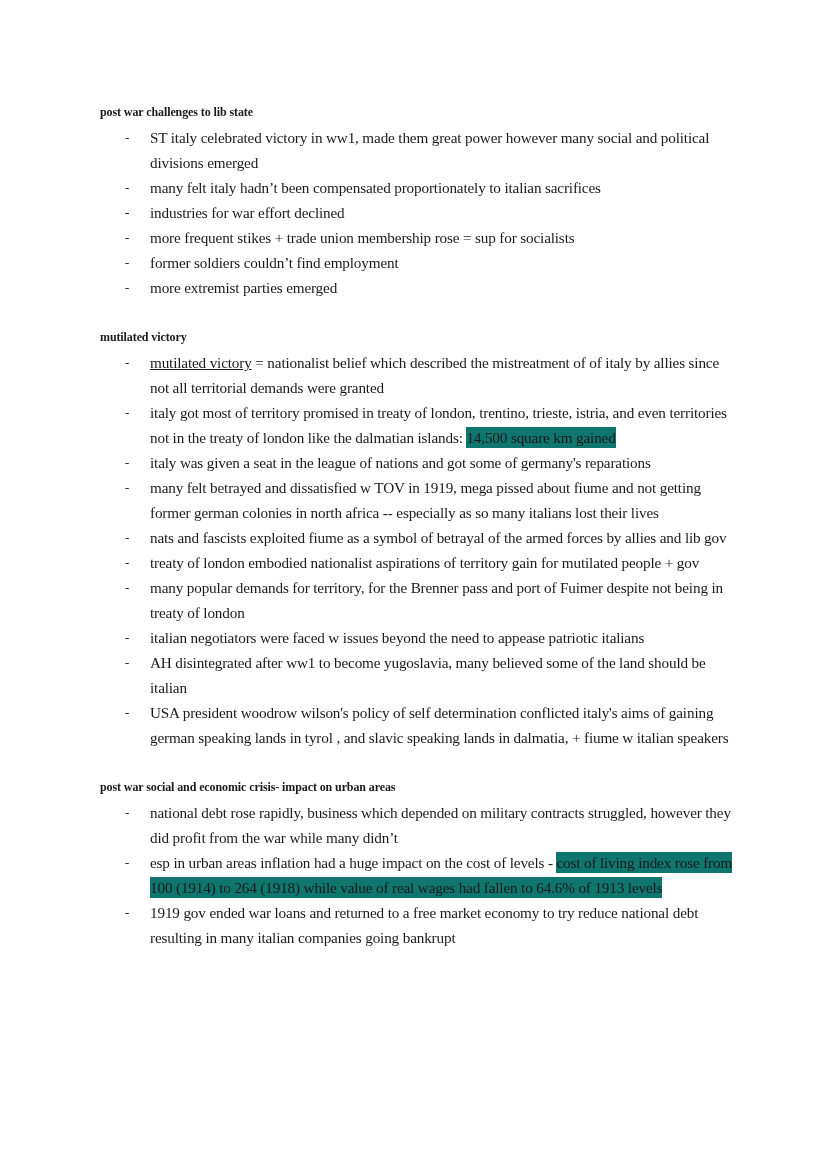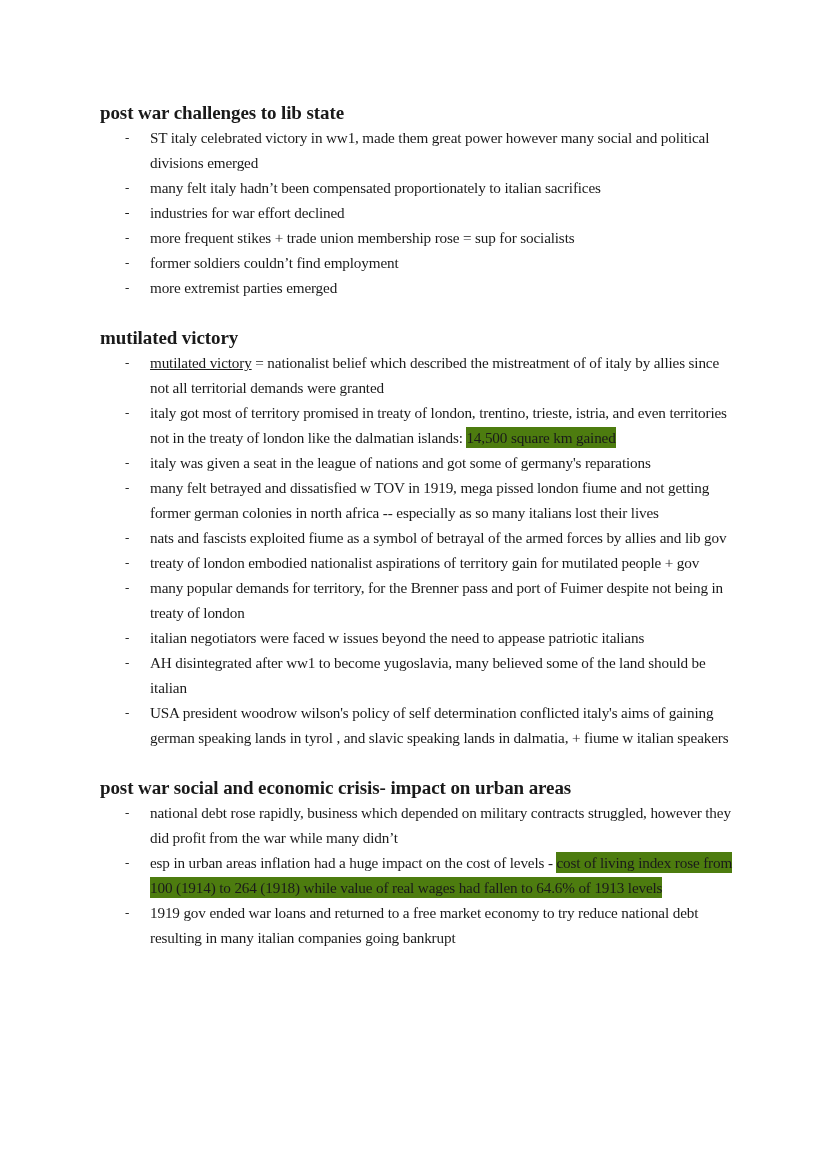--- a/index.html
+++ b/index.html
@@ -1,24 +1,24 @@
 <!DOCTYPE html>
 <html><head>
 <meta charset="utf-8">
 <style>
   html, body { margin: 0; padding: 0; background: #ffffff; }
   body { width: 828px; height: 1171px; position: relative; overflow: hidden;
          font-family: "Liberation Serif", "DejaVu Serif", serif; color: #1a1a1a; }
   .page { position: absolute; left: 100px; top: 100px; width: 640px; }
   .section { margin-bottom: 25px; }
-  .heading { font-weight: bold; font-size: 19px; line-height: 25px; height: 25px; letter-spacing: -0.1px; }
+  .heading { font-weight: bold; font-size: 12px; line-height: 25px; height: 25px; letter-spacing: -0.1px; }
   ul.bullets { list-style: none; margin: 0; padding: 0; }
   ul.bullets li { position: relative; padding-left: 50px; font-size: 15.2px; line-height: 25px; letter-spacing: -0.15px; }
   ul.bullets li .dash { position: absolute; left: 25px; top: 0; font-size: 13px; }
-  .hl { background: #4d7c0f; padding: 2px 0; }
+  .hl { background: #0f766e; padding: 2px 0; }
   .ul { text-decoration: underline; }
 </style>
 </head>
 <body>
 
 <div class="page">
 
   <div class="section">
     <div class="heading">post war challenges to lib state</div>
     <ul class="bullets">
@@ -31,21 +31,21 @@
       <li><span class="dash">-</span><span>more extremist parties emerged</span></li>
     </ul>
   </div>
 
   <div class="section">
     <div class="heading">mutilated victory</div>
     <ul class="bullets">
       <li><span class="dash">-</span><span class="ul">mutilated victory</span><span> = nationalist belief which described the mistreatment of of italy by allies since not all territorial demands were granted</span></li>
       <li><span class="dash">-</span><span>italy got most of territory promised in treaty of london, trentino, trieste, istria, and even territories not in the treaty of london like the dalmatian islands: </span><span class="hl">14,500 square km gained</span></li>
       <li><span class="dash">-</span><span>italy was given a seat in the league of nations and got some of germany's reparations</span></li>
-      <li><span class="dash">-</span><span>many felt betrayed and dissatisfied w TOV in 1919, mega pissed london fiume and not getting former german colonies in north africa -- especially as so many italians lost their lives</span></li>
+      <li><span class="dash">-</span><span>many felt betrayed and dissatisfied w TOV in 1919, mega pissed about fiume and not getting former german colonies in north africa -- especially as so many italians lost their lives</span></li>
       <li><span class="dash">-</span><span>nats  and fascists exploited fiume as a symbol of betrayal of the armed forces by allies and lib gov</span></li>
       <li><span class="dash">-</span><span>treaty of london embodied nationalist aspirations of territory gain for mutilated people + gov</span></li>
       <li><span class="dash">-</span><span>many popular demands for territory, for the Brenner pass and port of Fuimer despite not being in treaty of london</span></li>
       <li><span class="dash">-</span><span>italian negotiators were faced w issues beyond the need to appease patriotic italians</span></li>
       <li><span class="dash">-</span><span>AH disintegrated after ww1 to become yugoslavia, many believed some of the land should be italian</span></li>
       <li><span class="dash">-</span><span>USA president woodrow wilson's policy of self determination conflicted italy's aims of gaining german speaking lands in tyrol , and slavic speaking lands in dalmatia, + fiume w italian speakers</span></li>
     </ul>
   </div>
 
   <div class="section">

